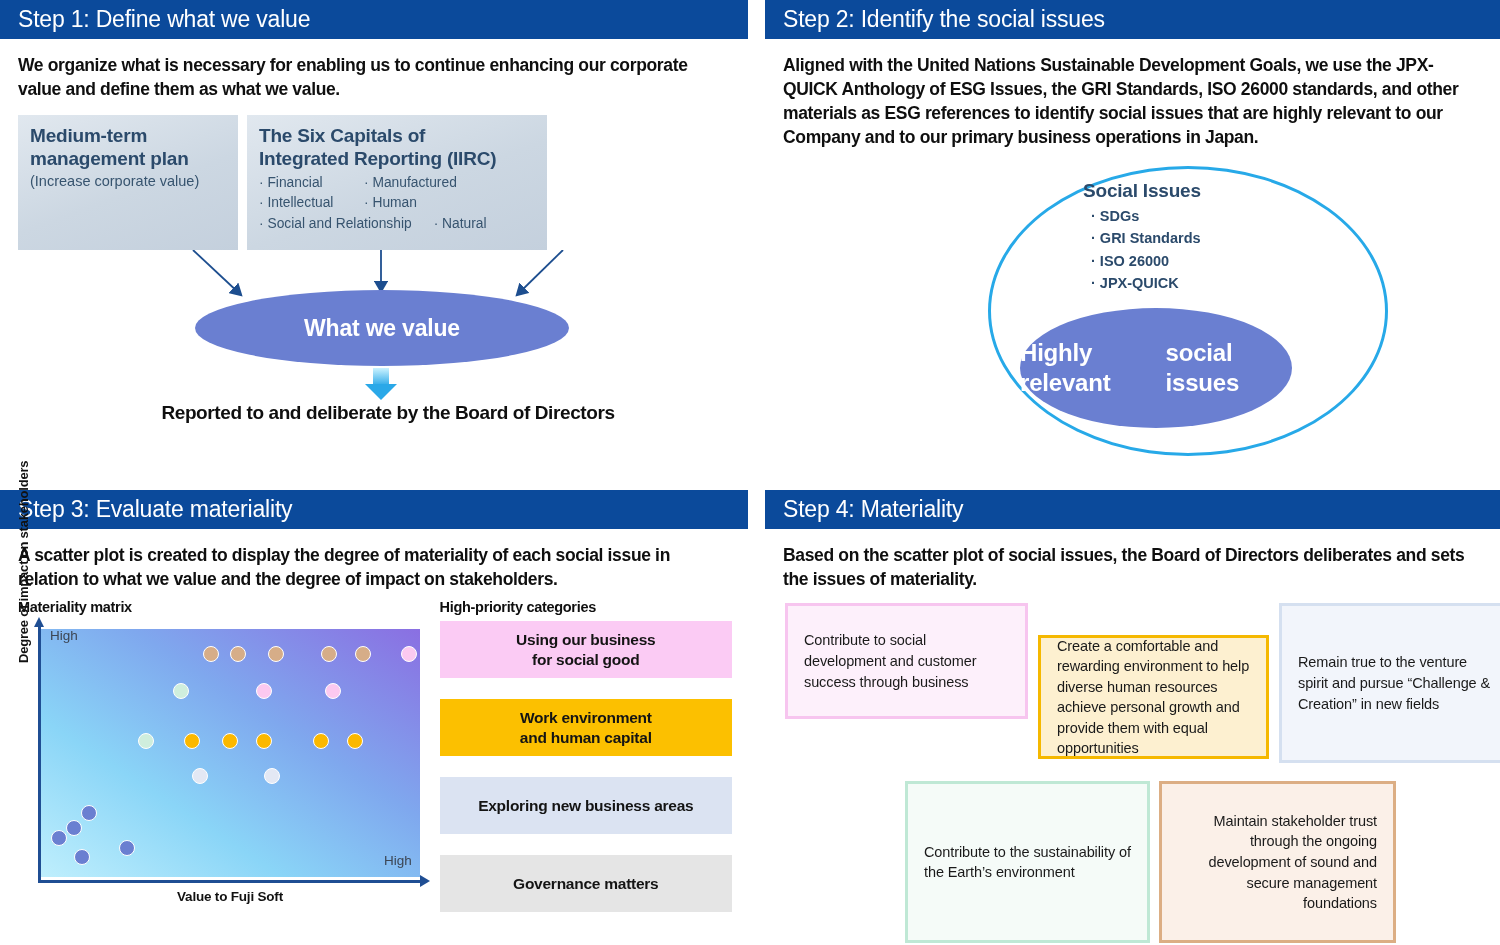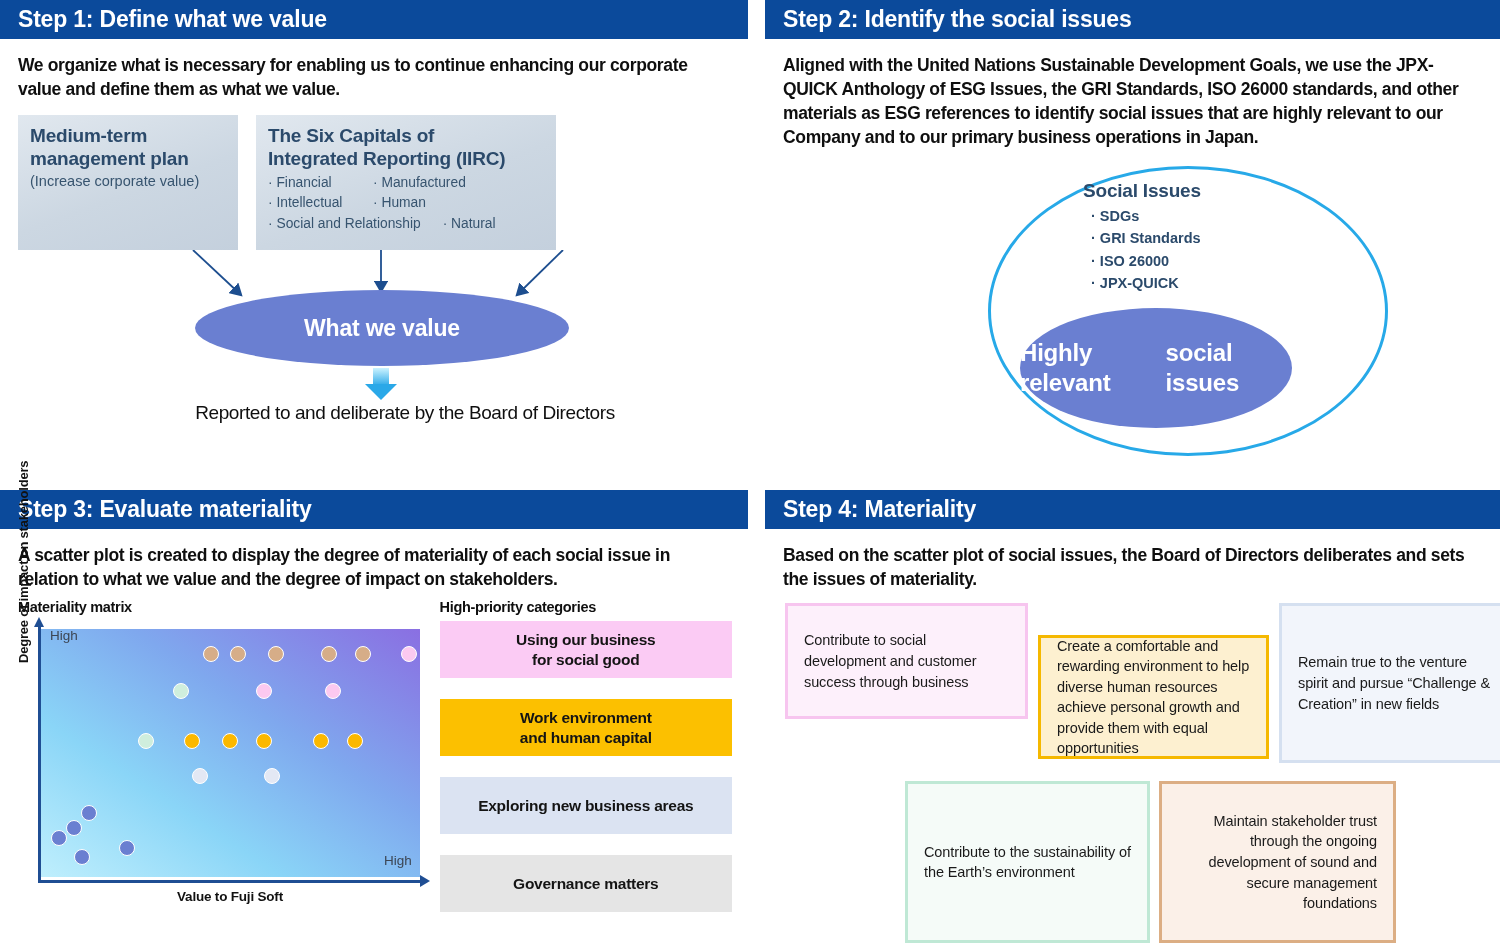--- a/index.html
+++ b/index.html
@@ -22,21 +22,21 @@
   .panel { position: absolute; }
   #panel-step1 { left: 0;   top: 0;   width: 748px; height: 480px; }
   #panel-step2 { left: 765px; top: 0; width: 735px; height: 480px; }
   #panel-step3 { left: 0;   top: 490px; width: 748px; height: 455px; }
   #panel-step4 { left: 765px; top: 490px; width: 735px; height: 455px; }
 
   .step-header {
     background: #0b4a9b;
     color: #ffffff;
     font-size: 23px;
-    font-weight: bold;
+    font-weight: normal;
     letter-spacing: -0.2px;
     padding: 6px 0 7px 18px;
     height: 26px;
     line-height: 26px;
     box-sizing: content-box;
   }
   .step-body {
     padding: 14px 16px 0 18px;
   }
   .lede {
@@ -44,21 +44,21 @@
     font-weight: bold;
     line-height: 1.38;
     color: #0f0f0f;
     letter-spacing: -0.35px;
     margin: 0;
   }
 
   
   .source-row {
     display: flex;
-    gap: 18px;
+    gap: 9px;
     margin-top: 14px;
     align-items: stretch;
   }
   .src-box {
     background: linear-gradient(160deg, #e1e8ef 0%, #ccd7e2 55%, #c4d0dd 100%);
     color: #2c4866;
     padding: 10px 12px 12px 12px;
     box-sizing: border-box;
     min-height: 135px;
   }
@@ -116,25 +116,25 @@
     font-size: 23px;
     font-weight: bold;
     display: flex;
     align-items: center;
     justify-content: center;
     letter-spacing: -0.2px;
   }
   .board-text {
     position: absolute;
     top: 152px;
-    left: 17px;
+    left: 0;
     width: 740px;
     text-align: center;
     font-size: 19px;
-    font-weight: normal;
+    font-weight: bold;
     color: #0f0f0f;
     letter-spacing: -0.4px;
   }
 
   
   .venn-wrap {
     position: relative;
     height: 330px;
     margin-top: 8px;
   }

